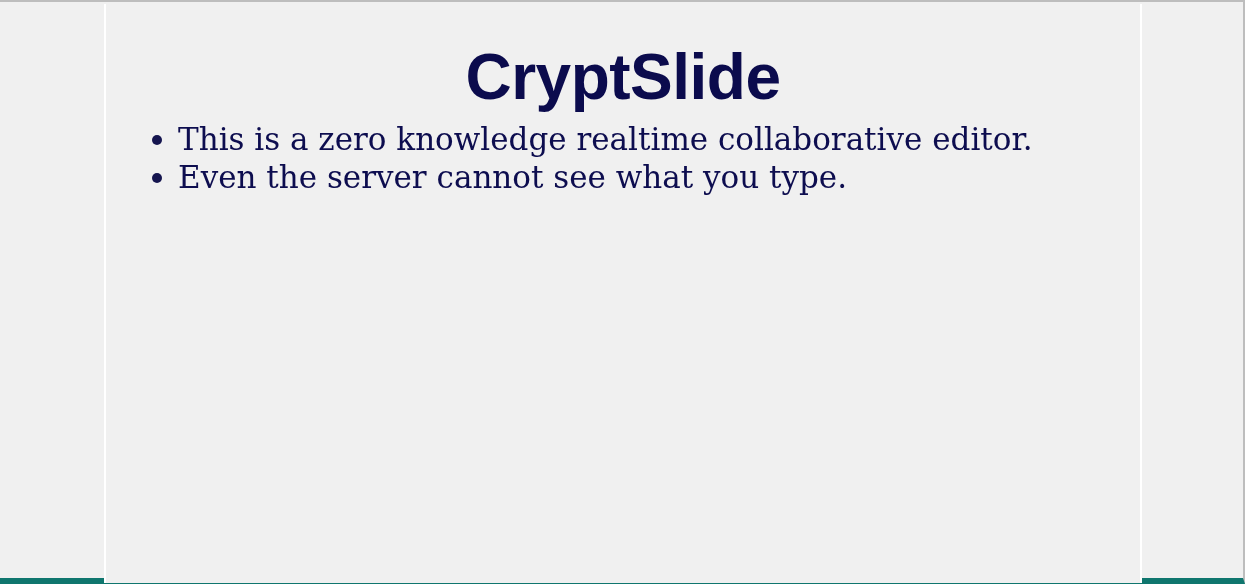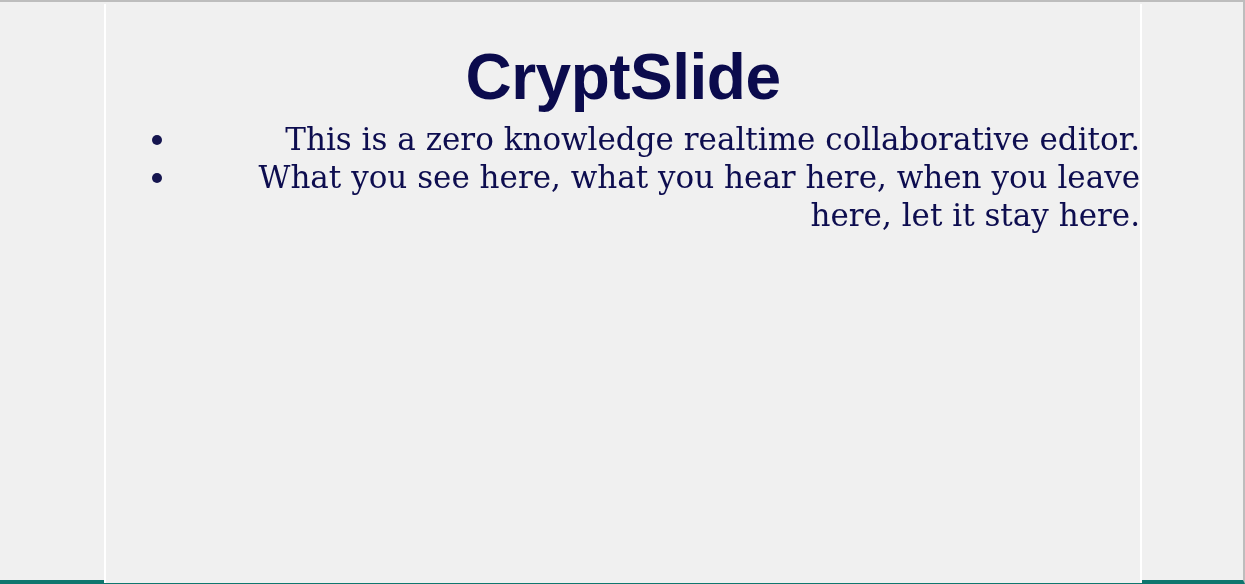--- a/index.html
+++ b/index.html
@@ -17,21 +17,21 @@
 
   
   #app-frame {
     position: absolute;
     left: 0;
     top: 0;
     width: 1245px;
     height: 584px;
     box-sizing: border-box;
     border-top: 2px solid #bdbdbd;
-    border-bottom: 4px solid #0f766e;
+    border-bottom: 6px solid #0f766e;
     border-right: 2px solid #bdbdbd;
     background: #f0f0f0;
   }
 
   
   #slide-canvas {
     position: absolute;
     left: 104px;
     top: 2px;
     width: 1038px;
@@ -79,21 +79,20 @@
 
   .bullet-item {
     position: relative;
     margin: 0;
     padding: 0 0 0 72px;
     font-family: "DejaVu Serif", serif;
     font-size: 31px;
     line-height: 38px;
     color: #0d0d4f;
     text-indent: 0;
-    text-align: right;
   }
 
   .bullet-marker {
     position: absolute;
     left: 46px;
     top: 15px;
     width: 10px;
     height: 10px;
     border-radius: 50%;
     background: #15154f;
@@ -114,24 +113,24 @@
       <h1 id="slide-title">CryptSlide</h1>
 
       <ul id="slide-bullets">
 
         <li class="bullet-item">
           <span class="bullet-marker"></span>
           <span class="bullet-text">This is a zero knowledge realtime collaborative editor.</span>
         </li>
 
 
-
         <li class="bullet-item">
           <span class="bullet-marker"></span>
-          <span class="bullet-text">What you see here, what you hear here, when you leave here, let it stay here.</span>
+          <span class="bullet-text">Even the server cannot see what you type.</span>
         </li>
+
 
       </ul>
 
     </div>
   </div>
 
 </div>
 
 </body></html>

